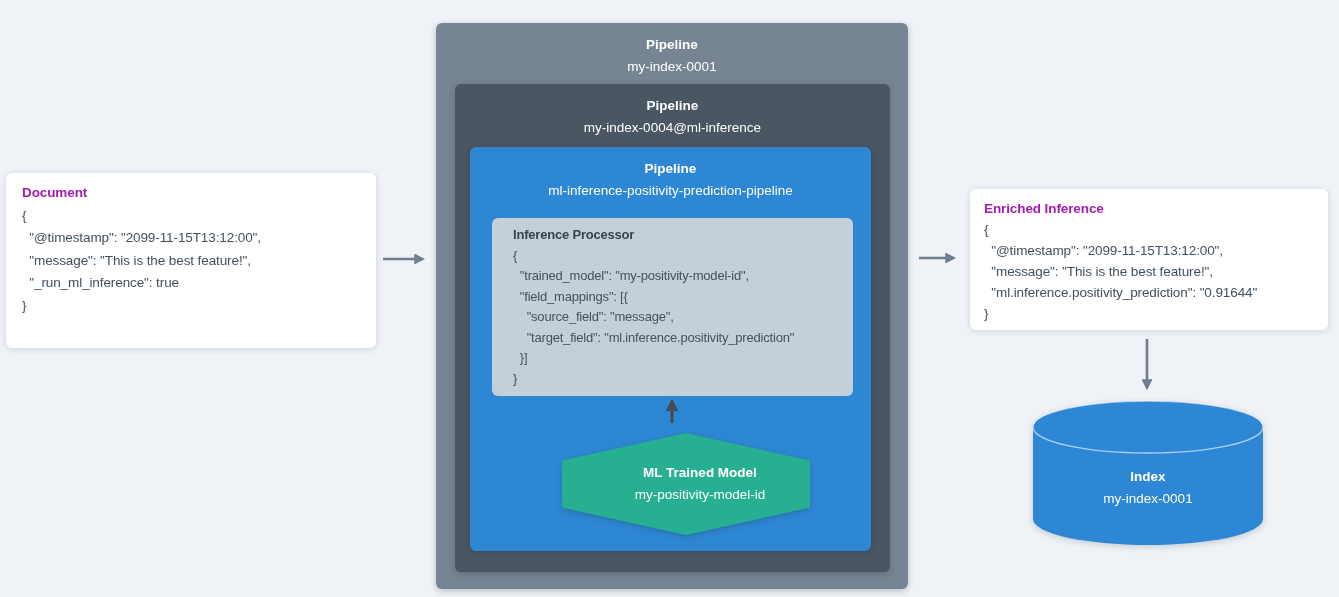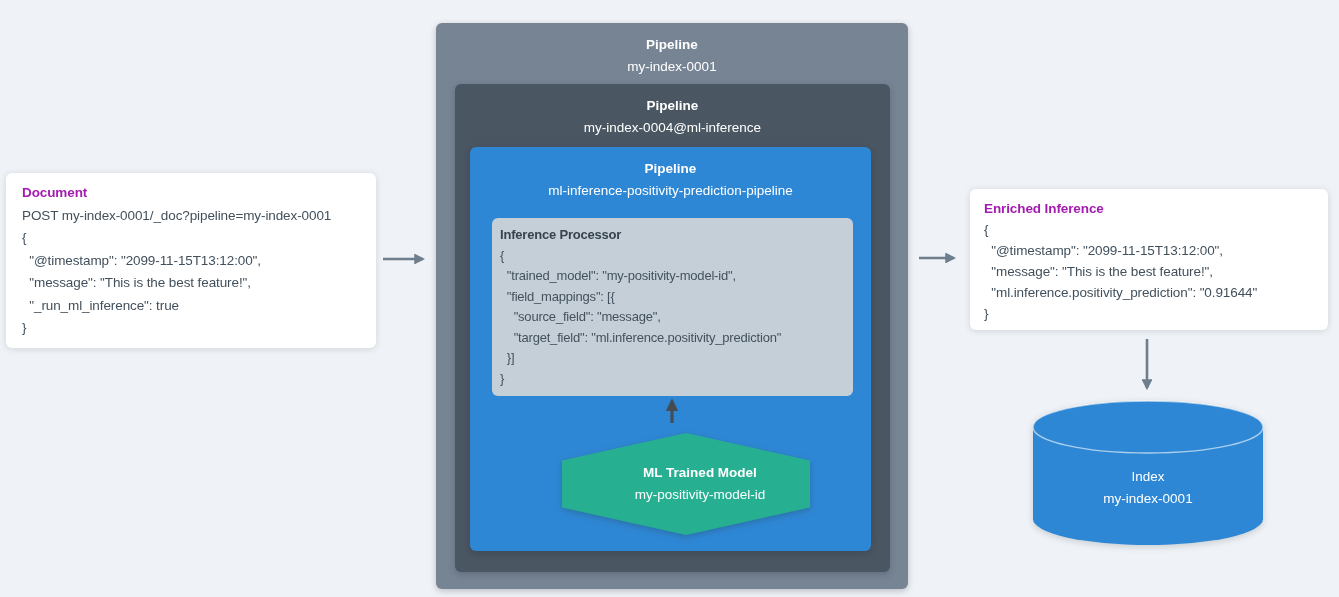--- a/index.html
+++ b/index.html
@@ -20,52 +20,51 @@
   
   .pipe{position:absolute;border-radius:6px;box-shadow:0 2px 6px rgba(30,40,55,.25);}
   #outer-pipe{left:436px;top:15px;width:472px;height:566px;background:#768494;margin-top:8px;}
   #ml-pipe{left:19px;top:61px;width:435px;height:488px;background:#4A5662;}
   #inf-pipe{left:15px;top:63px;width:401px;height:404px;background:#2E87D5;}
   .pipe-head{position:absolute;left:0;right:0;top:11px;text-align:center;color:#FFFFFF;line-height:22px;font-size:13.5px;}
   .pipe-title{font-weight:bold;}
   
   #processor{
     position:absolute;left:22px;top:71px;width:361px;height:178px;box-sizing:border-box;
-    background:#C5CFD8;border-radius:6px;padding:7px 8px;
+    background:#C5CFD8;border-radius:6px;padding:7px 21px;
     color:#44525D;font-size:13px;line-height:20.5px;letter-spacing:-0.2px;
   }
   #processor .card-title{font-weight:bold;color:#36434E;}
   
   .hex-wrap{position:absolute;left:92px;top:286px;width:220px;height:102px;filter:drop-shadow(0 2px 3px rgba(35,60,60,.3));}
   .hexagon{
     width:100%;height:100%;background:#26B091;
     clip-path:polygon(50% 0%,100% 27%,100% 73%,50% 100%,0% 73%,0% 27%);
     display:flex;flex-direction:column;justify-content:center;align-items:center;
     color:#FFFFFF;font-size:13.5px;line-height:22px;text-align:center;padding-left:28px;
   }
   .hexagon .hex-title{font-weight:bold;}
   
   #cylinder{position:absolute;left:1033px;top:400px;width:230px;height:146px;}
   #cylinder svg{position:absolute;left:0;top:0;filter:drop-shadow(0 2px 3px rgba(35,60,60,.2));}
   .cyl-label{
     position:absolute;left:0;right:0;top:66px;text-align:center;
     color:#FFFFFF;font-size:13.5px;line-height:22px;
   }
-  .cyl-label .cyl-title{font-weight:normal;}
+  .cyl-label .cyl-title{font-weight:bold;}
   
   #arrows{position:absolute;left:0;top:0;width:1339px;height:597px;pointer-events:none;z-index:10;}
 </style>
 </head>
 <body>
 
 <div class="canvas">
 
   <div class="card" id="doc-box">
     <div class="card-title">Document</div>
-    <div class="code-line">POST my-index-0001/_doc?pipeline=my-index-0001</div>
     <div class="code-line">{</div>
     <div class="code-line">  "@timestamp": "2099-11-15T13:12:00",</div>
     <div class="code-line">  "message": "This is the best feature!",</div>
     <div class="code-line">  "_run_ml_inference": true</div>
     <div class="code-line">}</div>
   </div>
 
   <div class="pipe" id="outer-pipe">
     <div class="pipe-head">
       <div class="pipe-title">Pipeline</div>

